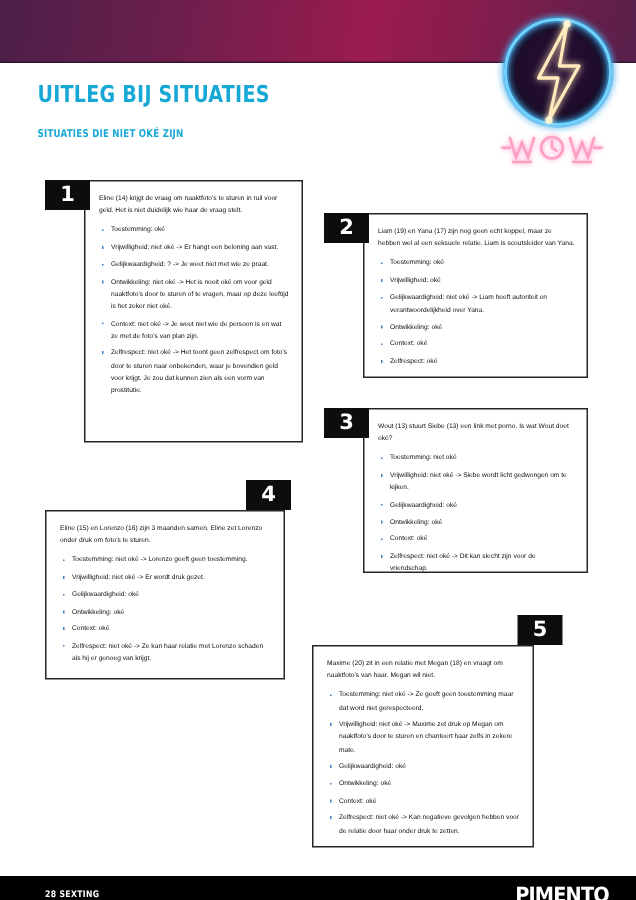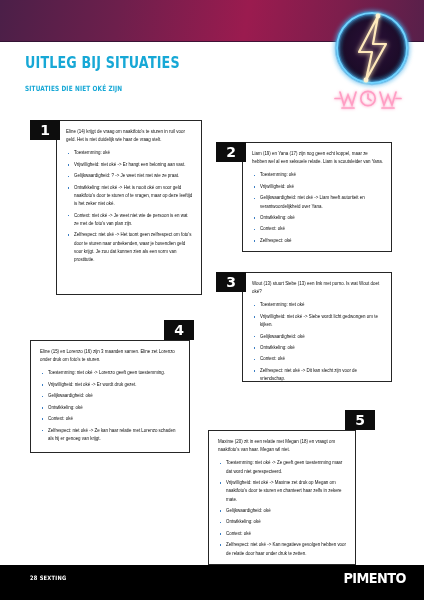--- a/index.html
+++ b/index.html
@@ -64,21 +64,21 @@
   
   .numtab {
     position: absolute; background: #0d0d0d; color: #fff;
     font-family: "DejaVu Sans", sans-serif; font-weight: 700;
     display: flex; align-items: center; justify-content: center;
     font-size: 14px; width: 30px; height: 20px; letter-spacing: 0;
   }
 
   
   .footer {
-    position: absolute; left: 0; bottom: 0; width: 424px; height: 35px;
+    position: absolute; left: 0; bottom: 0; width: 424px; height: 16px;
     background: #000;
   }
   .footer-text {
     position: absolute; left: 30px; top: 9px;
     font-family: "DejaVu Sans", sans-serif; font-weight: 700;
     font-size: 6px; color: #fff; letter-spacing: .3px;
     transform: scaleX(.85); transform-origin: left center;
   }
   .brand {
     position: absolute; right: 18px; top: 5px;

